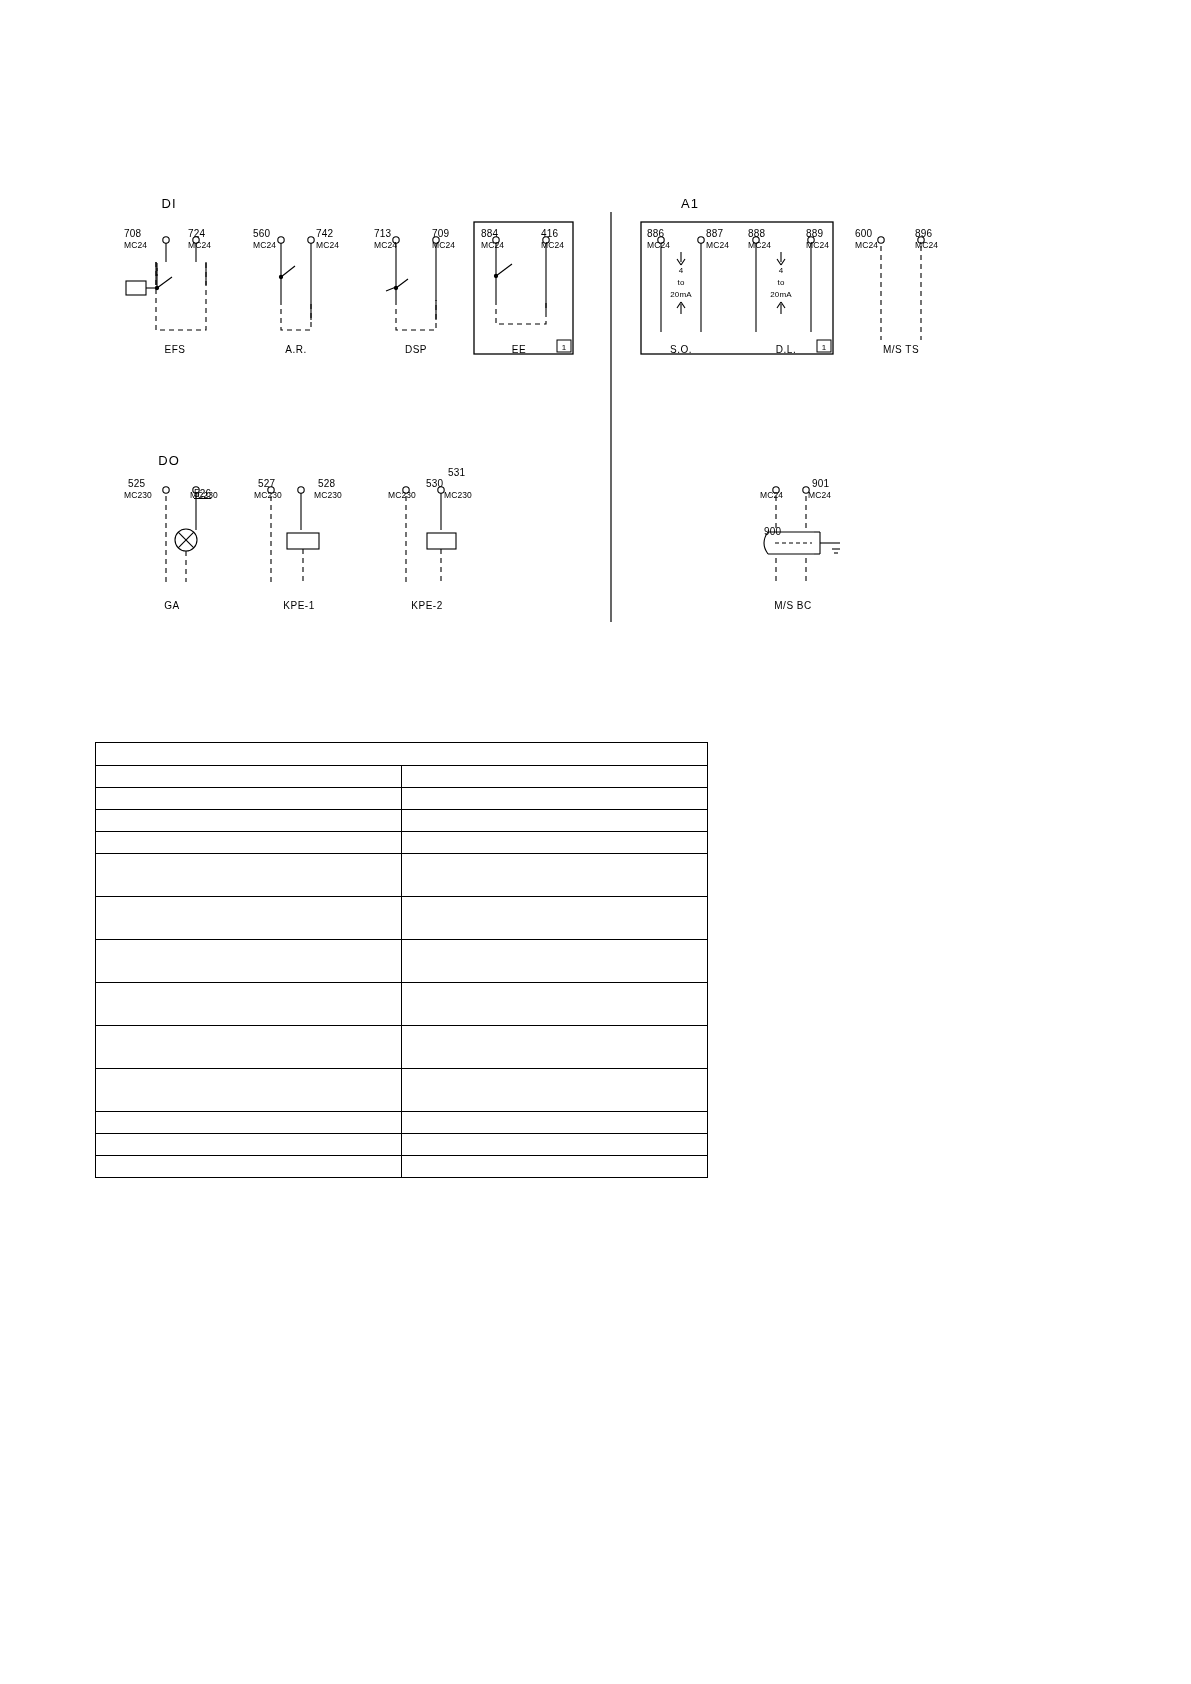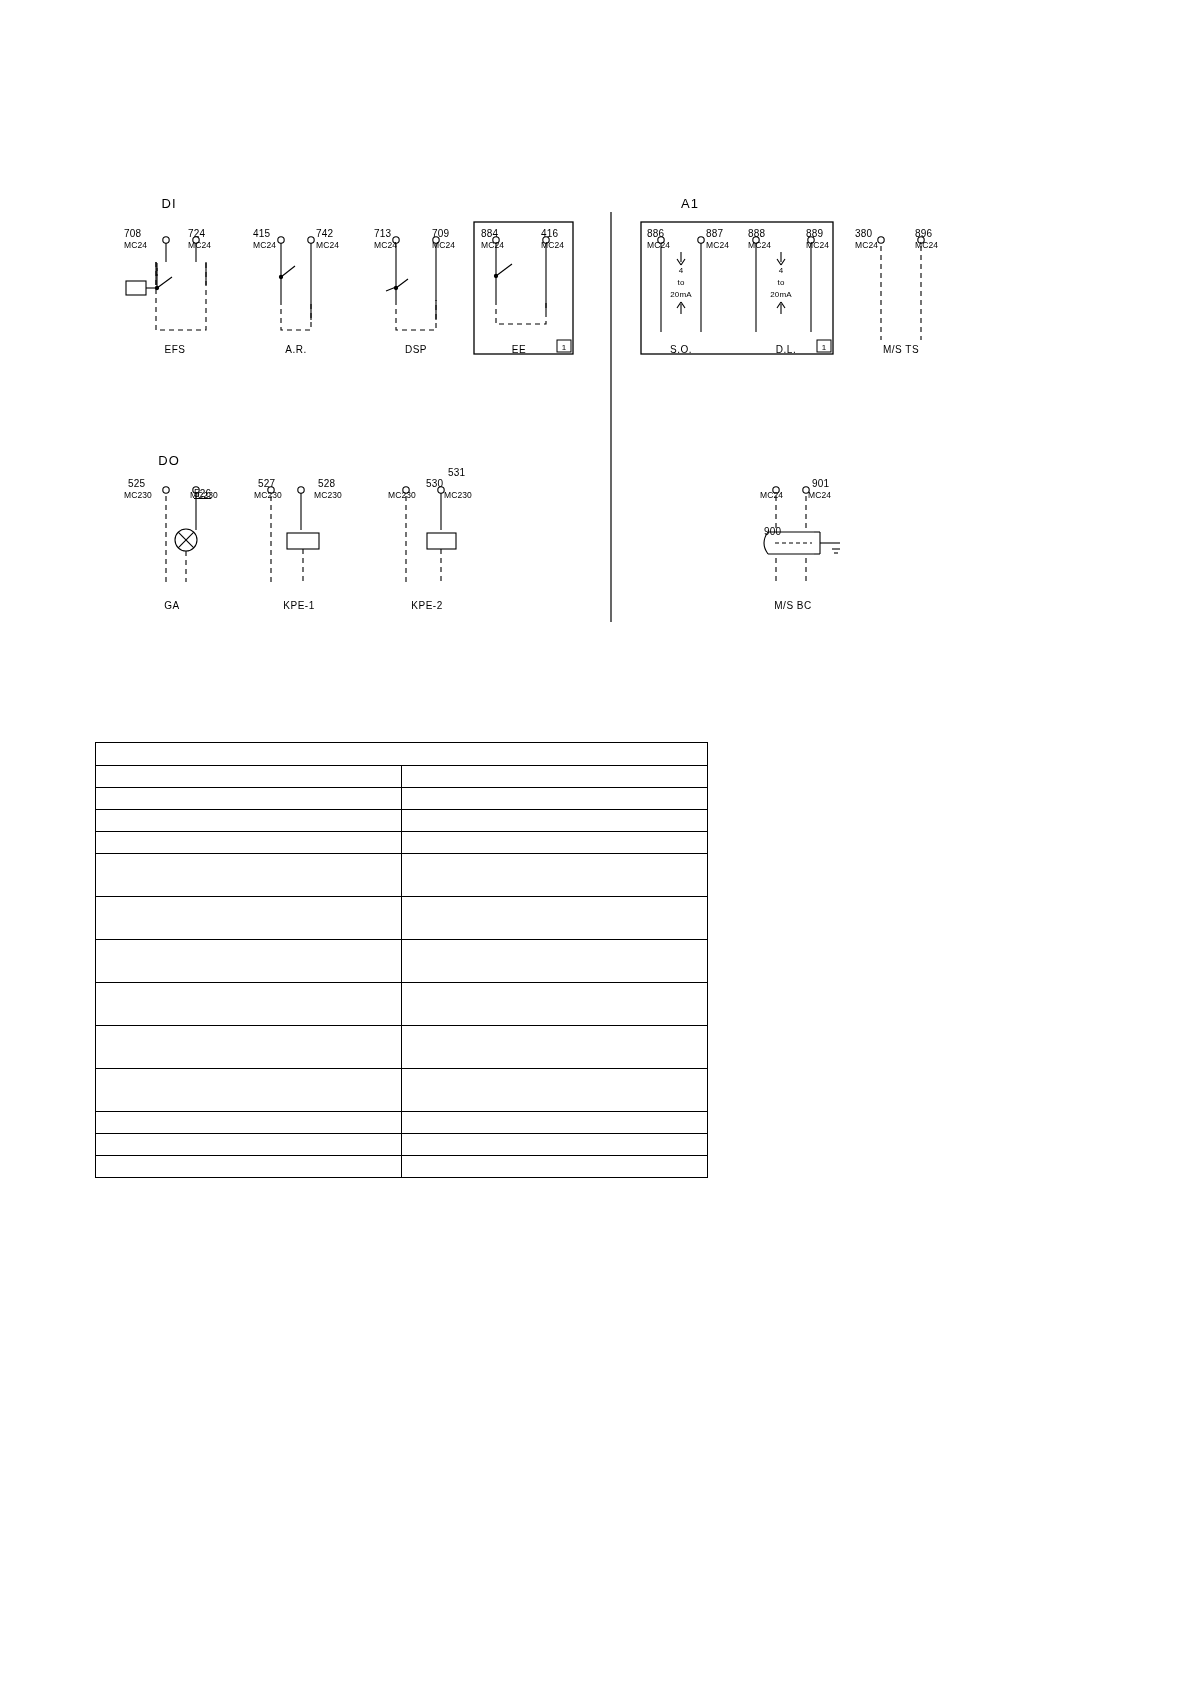--- a/index.html
+++ b/index.html
@@ -215,21 +215,21 @@
   <div class="lbl big ctr" style="left:169px; top:198px;">DI</div>
   <div class="lbl big ctr" style="left:169px; top:455px;">DO</div>
   <div class="lbl big ctr" style="left:690px; top:198px;">A1</div>
 
   <div class="lbl term" style="left:124px; top:228px;">708</div>
   <div class="lbl sub" style="left:124px; top:240px;">MC24</div>
   <div class="lbl term" style="left:188px; top:228px;">724</div>
   <div class="lbl sub" style="left:188px; top:240px;">MC24</div>
   <div class="lbl bot ctr" style="left:175px; top:344px;">EFS</div>
 
-  <div class="lbl term" style="left:253px; top:228px;">415</div>
+  <div class="lbl term" style="left:253px; top:228px;">560</div>
   <div class="lbl sub" style="left:253px; top:240px;">MC24</div>
   <div class="lbl term" style="left:316px; top:228px;">742</div>
   <div class="lbl sub" style="left:316px; top:240px;">MC24</div>
   <div class="lbl bot ctr" style="left:296px; top:344px;">A.R.</div>
 
   <div class="lbl term" style="left:374px; top:228px;">713</div>
   <div class="lbl sub" style="left:374px; top:240px;">MC24</div>
   <div class="lbl term" style="left:432px; top:228px;">709</div>
   <div class="lbl sub" style="left:432px; top:240px;">MC24</div>
   <div class="lbl bot ctr" style="left:416px; top:344px;">DSP</div>
@@ -253,21 +253,21 @@
   <div class="lbl term" style="left:748px; top:228px;">888</div>
   <div class="lbl sub" style="left:748px; top:240px;">MC24</div>
   <div class="lbl term" style="left:806px; top:228px;">889</div>
   <div class="lbl sub" style="left:806px; top:240px;">MC24</div>
   <div class="lbl tiny ctr" style="left:781px; top:265px;">4</div>
   <div class="lbl tiny ctr" style="left:781px; top:277px;">to</div>
   <div class="lbl tiny ctr" style="left:781px; top:289px;">20mA</div>
   <div class="lbl bot ctr" style="left:786px; top:344px;">D.L.</div>
   <div class="lbl tiny ctr" style="left:824px; top:342px;">1</div>
 
-  <div class="lbl term" style="left:855px; top:228px;">380</div>
+  <div class="lbl term" style="left:855px; top:228px;">600</div>
   <div class="lbl sub" style="left:855px; top:240px;">MC24</div>
   <div class="lbl term" style="left:915px; top:228px;">896</div>
   <div class="lbl sub" style="left:915px; top:240px;">MC24</div>
   <div class="lbl bot ctr" style="left:901px; top:344px;">M/S TS</div>
 
   <div class="lbl term" style="left:128px; top:478px;">525</div>
   <div class="lbl sub" style="left:124px; top:490px;">MC230</div>
   <div class="lbl term" style="left:194px; top:488px;text-decoration:underline;">526</div>
   <div class="lbl sub" style="left:190px; top:490px;">MC230</div>
   <div class="lbl bot ctr" style="left:172px; top:600px;">GA</div>

